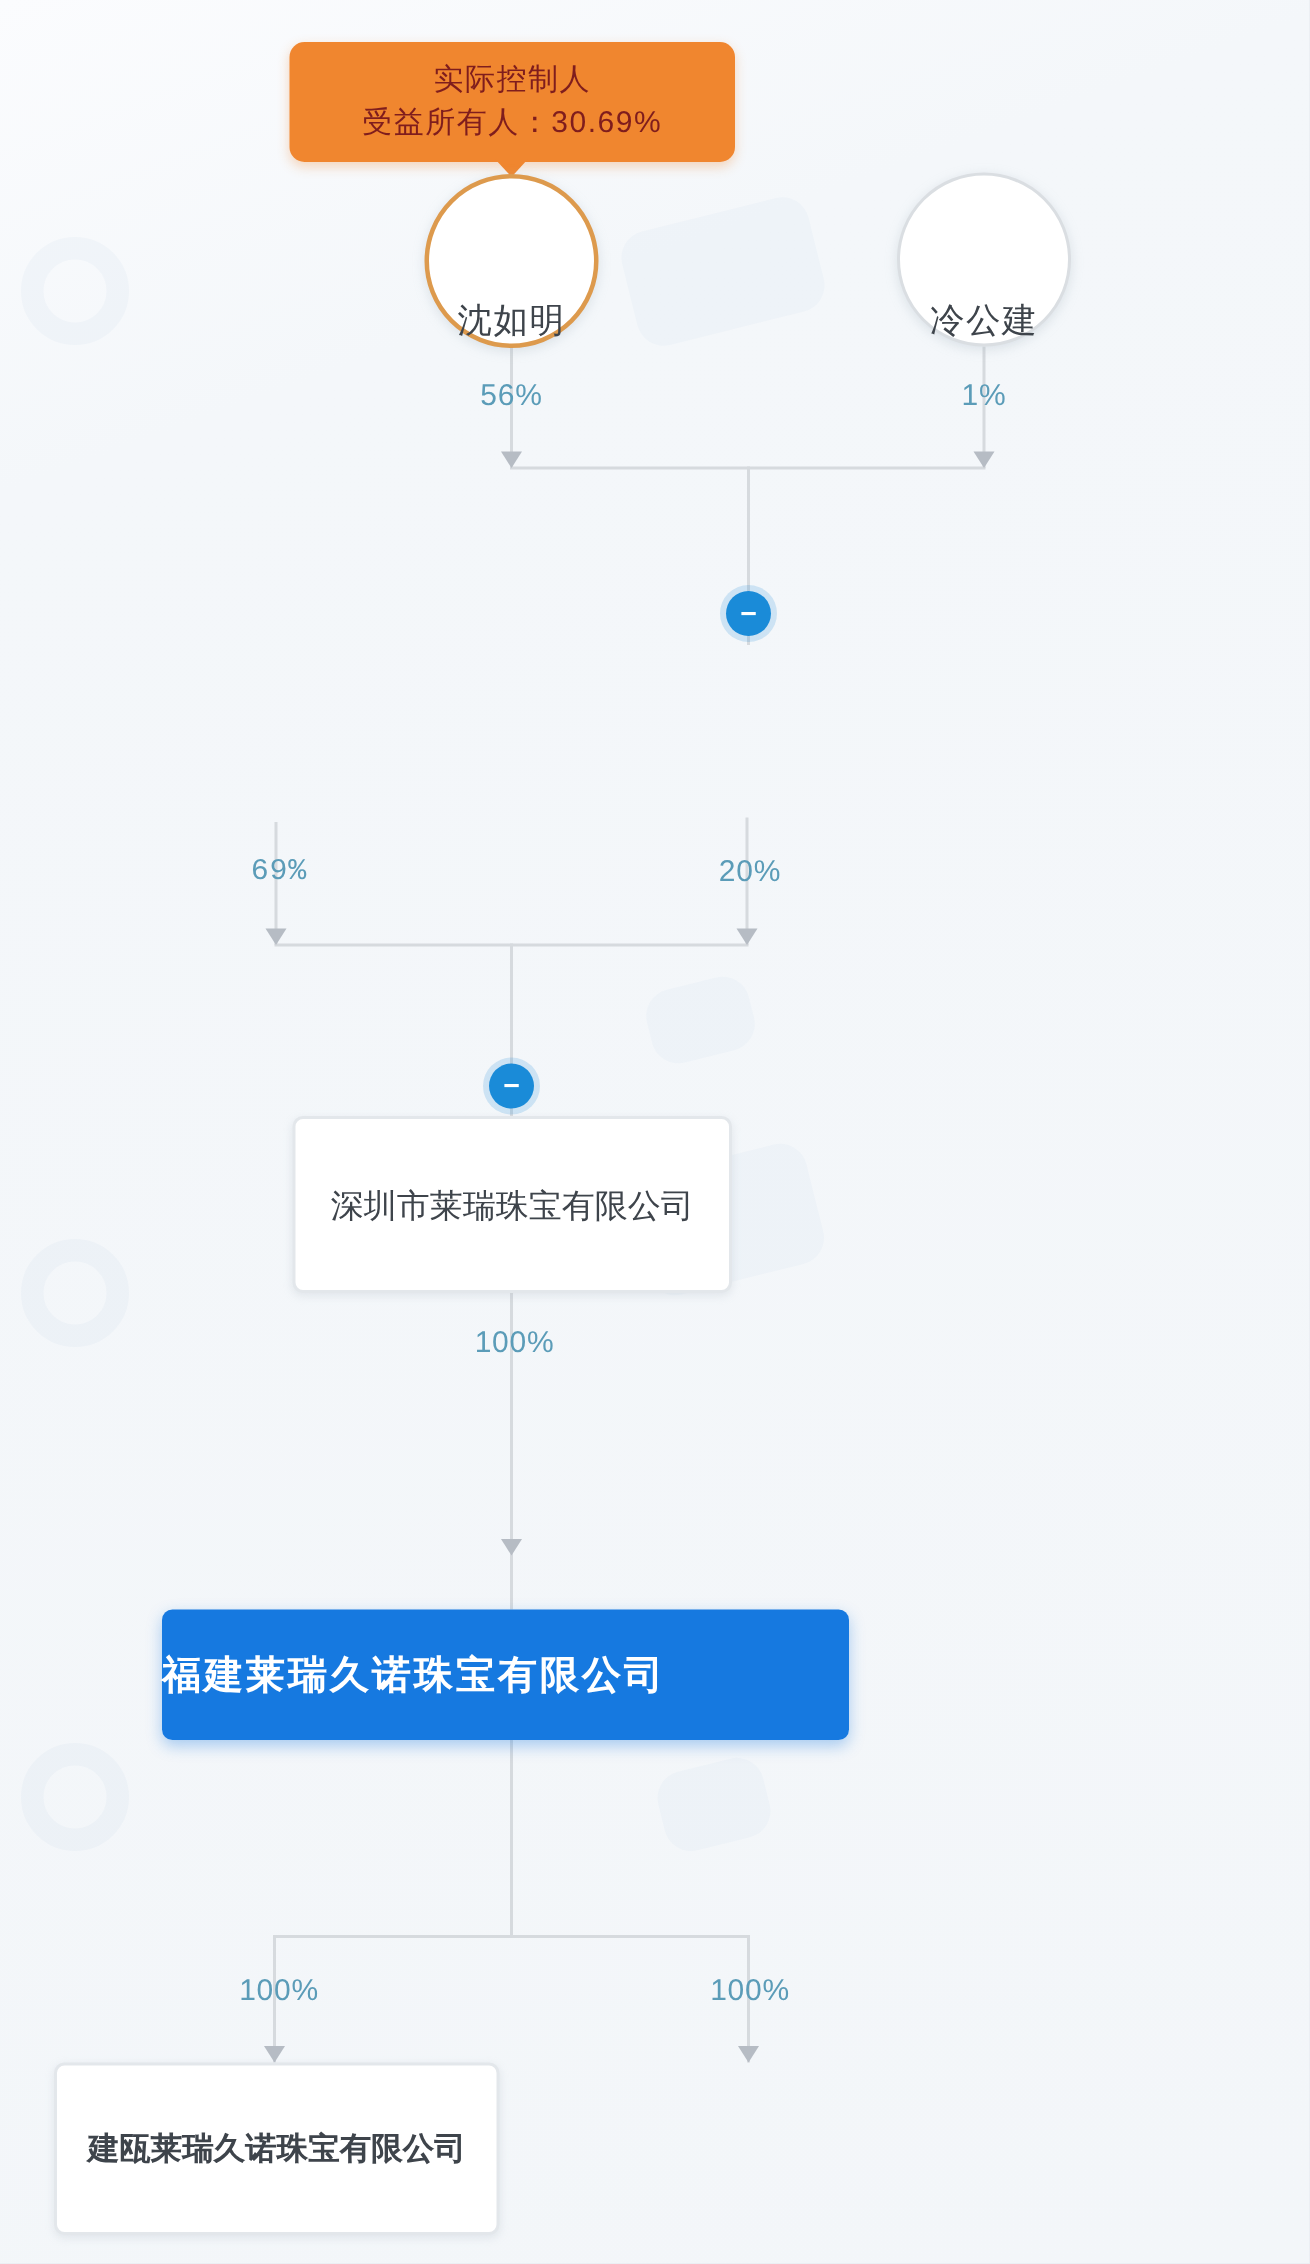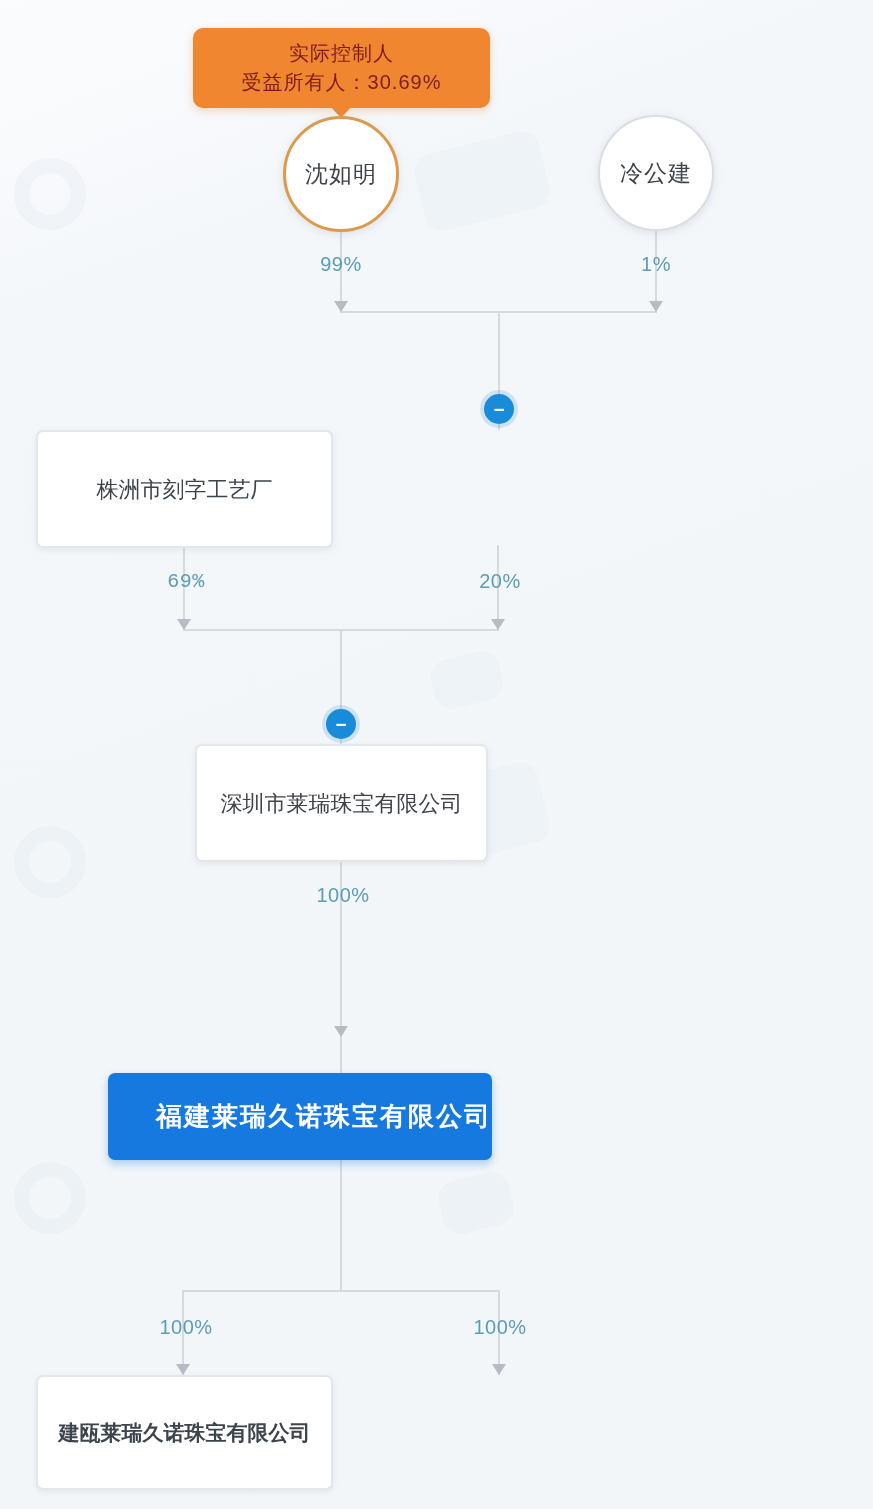--- a/index.html
+++ b/index.html
@@ -36,21 +36,21 @@
   }
   .badge-pointer{
     position:absolute; left:330px; top:106px; width:0; height:0;
     border-left:11px solid transparent; border-right:11px solid transparent;
     border-top:12px solid #f0862f;
   }
 
   
   .person{
     position:absolute; width:116px; height:116px; border-radius:50%;
-    background:#fff; display:flex; align-items:center; justify-content:center;
+    background:#fff; display:flex; align-items:flex-end; justify-content:center;
     font-size:23px; color:#3e444b; letter-spacing:1px;
     box-shadow:0 2px 8px rgba(170,182,196,.35);
   }
   .person-controller{ left:283px; top:116px; border:3px solid #dd9a4d; }
   .person-normal{ left:598px; top:115px; border:2px solid #dadee2; }
 
   
   .pct{
     position:absolute; width:90px; text-align:center;
     font-size:20px; color:#5b9cb8; letter-spacing:.5px;
@@ -60,23 +60,23 @@
   
   .cbox{
     position:absolute; background:#fff; border:2px solid #e3e7eb; border-radius:7px;
     display:flex; align-items:center; justify-content:center; text-align:center;
     font-size:22px; color:#3e444b; line-height:33px; padding:8px 14px;
     box-shadow:0 2px 6px rgba(175,186,198,.28);
   }
   .cbox-small{ font-size:21px; white-space:nowrap; padding:8px 6px;font-weight:bold; }
 
   .main-box{
-    position:absolute; left:108px; top:1073px; width:384px; height:87px;
+    position:absolute; left:108px; top:1073px; width:458px; height:87px;
     background:#1679e0; border-radius:7px; color:#fff;
-    display:flex; align-items:center; justify-content:flex-end;
+    display:flex; align-items:center; justify-content:flex-start;
     font-size:26px; font-weight:700; letter-spacing:2px;
     box-shadow:0 4px 10px rgba(22,121,224,.35);
   }
 
   
   .toggle{
     position:absolute; width:30px; height:30px; border-radius:50%;
     background:#1a8bd8; color:#fff; display:flex; align-items:center; justify-content:center;
     font-size:19px; font-weight:700; line-height:1;
     box-shadow:0 0 0 4px rgba(26,139,216,.18);
@@ -127,38 +127,35 @@
   </div>
   <div class="badge-pointer"></div>
 
   <div class="person person-controller">
     <span>沈如明</span>
   </div>
   <div class="person person-normal">
     <span>冷公建</span>
   </div>
 
-  <div class="pct" style="left:296px; top:253px;">99%</div>
+  <div class="pct" style="left:296px; top:253px;">56%</div>
   <div class="pct" style="left:611px; top:253px;">1%</div>
   <div class="pct" style="left:141px; top:570px;font-family:Liberation Mono, monospace;">69%</div>
   <div class="pct" style="left:455px; top:570px;">20%</div>
   <div class="pct" style="left:298px; top:884px;">100%</div>
   <div class="pct" style="left:141px; top:1316px;">100%</div>
   <div class="pct" style="left:455px; top:1316px;">100%</div>
 
   <div class="toggle" style="left:484px; top:394px;">
     <span>−</span>
   </div>
   <div class="toggle" style="left:326px; top:709px;">
     <span>−</span>
   </div>
 
-  <div class="cbox" style="left:36px; top:430px; width:297px; height:118px;">
-    <span>株洲市刻字工艺厂</span>
-  </div>
   <div class="cbox" style="left:195px; top:744px; width:293px; height:118px;text-align:center;">
     <span>深圳市莱瑞珠宝有限公司</span>
   </div>
 
   <div class="main-box">
     <span>福建莱瑞久诺珠宝有限公司</span>
   </div>
 
   <div class="cbox cbox-small" style="left:36px; top:1375px; width:297px; height:115px;">
     <span>建瓯莱瑞久诺珠宝有限公司</span>

